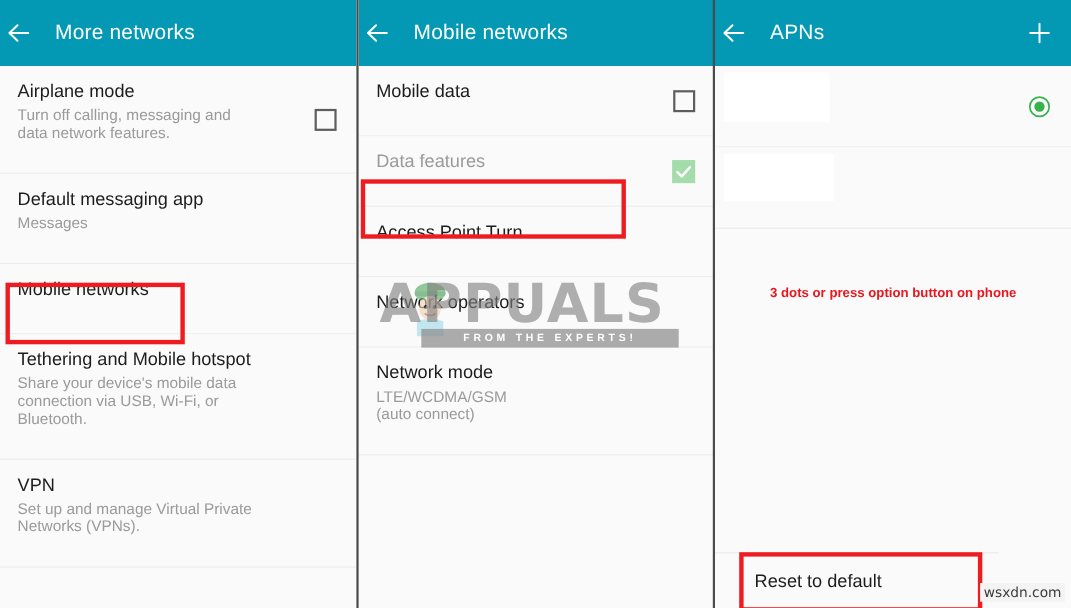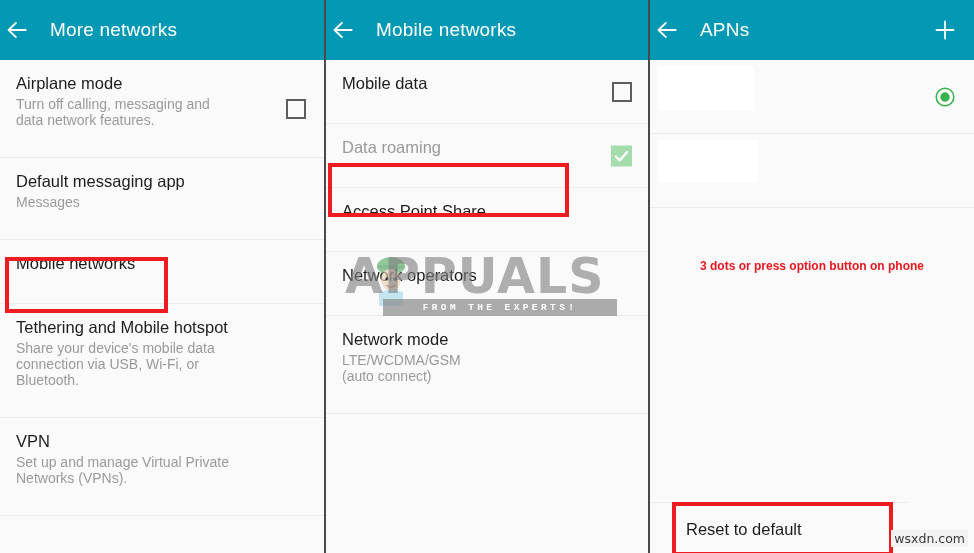--- a/index.html
+++ b/index.html
@@ -218,21 +218,20 @@
     width: 234px;
     height: 17px;
     background: rgba(140,140,140,0.72);
     color: #ffffff;
     font-size: 9.5px;
     font-weight: bold;
     letter-spacing: 3.4px;
     text-align: center;
     line-height: 17px;
     box-sizing: border-box;
-    font-family: Liberation Mono, monospace;
   }
   #appuals-mascot {
     position: absolute;
     left: 26px;
     top: 2px;
     width: 40px;
     height: 52px;
     opacity: 0.6;
   }
   #wsxdn-watermark {
@@ -306,30 +305,30 @@
     </div>
 
     <div class="list">
 
       <div class="row with-control" style="min-height:56px;display:flex;align-items:center;">
         <div class="row-title">Mobile data</div>
         <div class="cb-empty"></div>
       </div>
 
       <div class="row with-control disabled" style="min-height:56px;display:flex;align-items:center;">
-        <div class="row-title">Data roaming</div>
+        <div class="row-title">Data features</div>
         <div class="cb-green">
           <svg viewBox="0 0 24 24">
               <path d="M5.5 12.5 L10 17 L18.5 7.5" fill="none" stroke="#ffffff" stroke-width="2.6" stroke-linecap="round" stroke-linejoin="round"></path>
             </svg>
         </div>
       </div>
 
       <div class="row" style="min-height:56px;display:flex;align-items:center;">
-        <div class="row-title">Access Point Share</div>
+        <div class="row-title">Access Point Turn</div>
       </div>
 
       <div class="row" style="min-height:56px;display:flex;align-items:center;">
         <div class="row-title">Network operators</div>
       </div>
 
       <div class="row">
         <div class="row-title">Network mode</div>
         <div class="row-sub" style="white-space:pre-line;">LTE/WCDMA/GSM
 (auto connect)</div>

